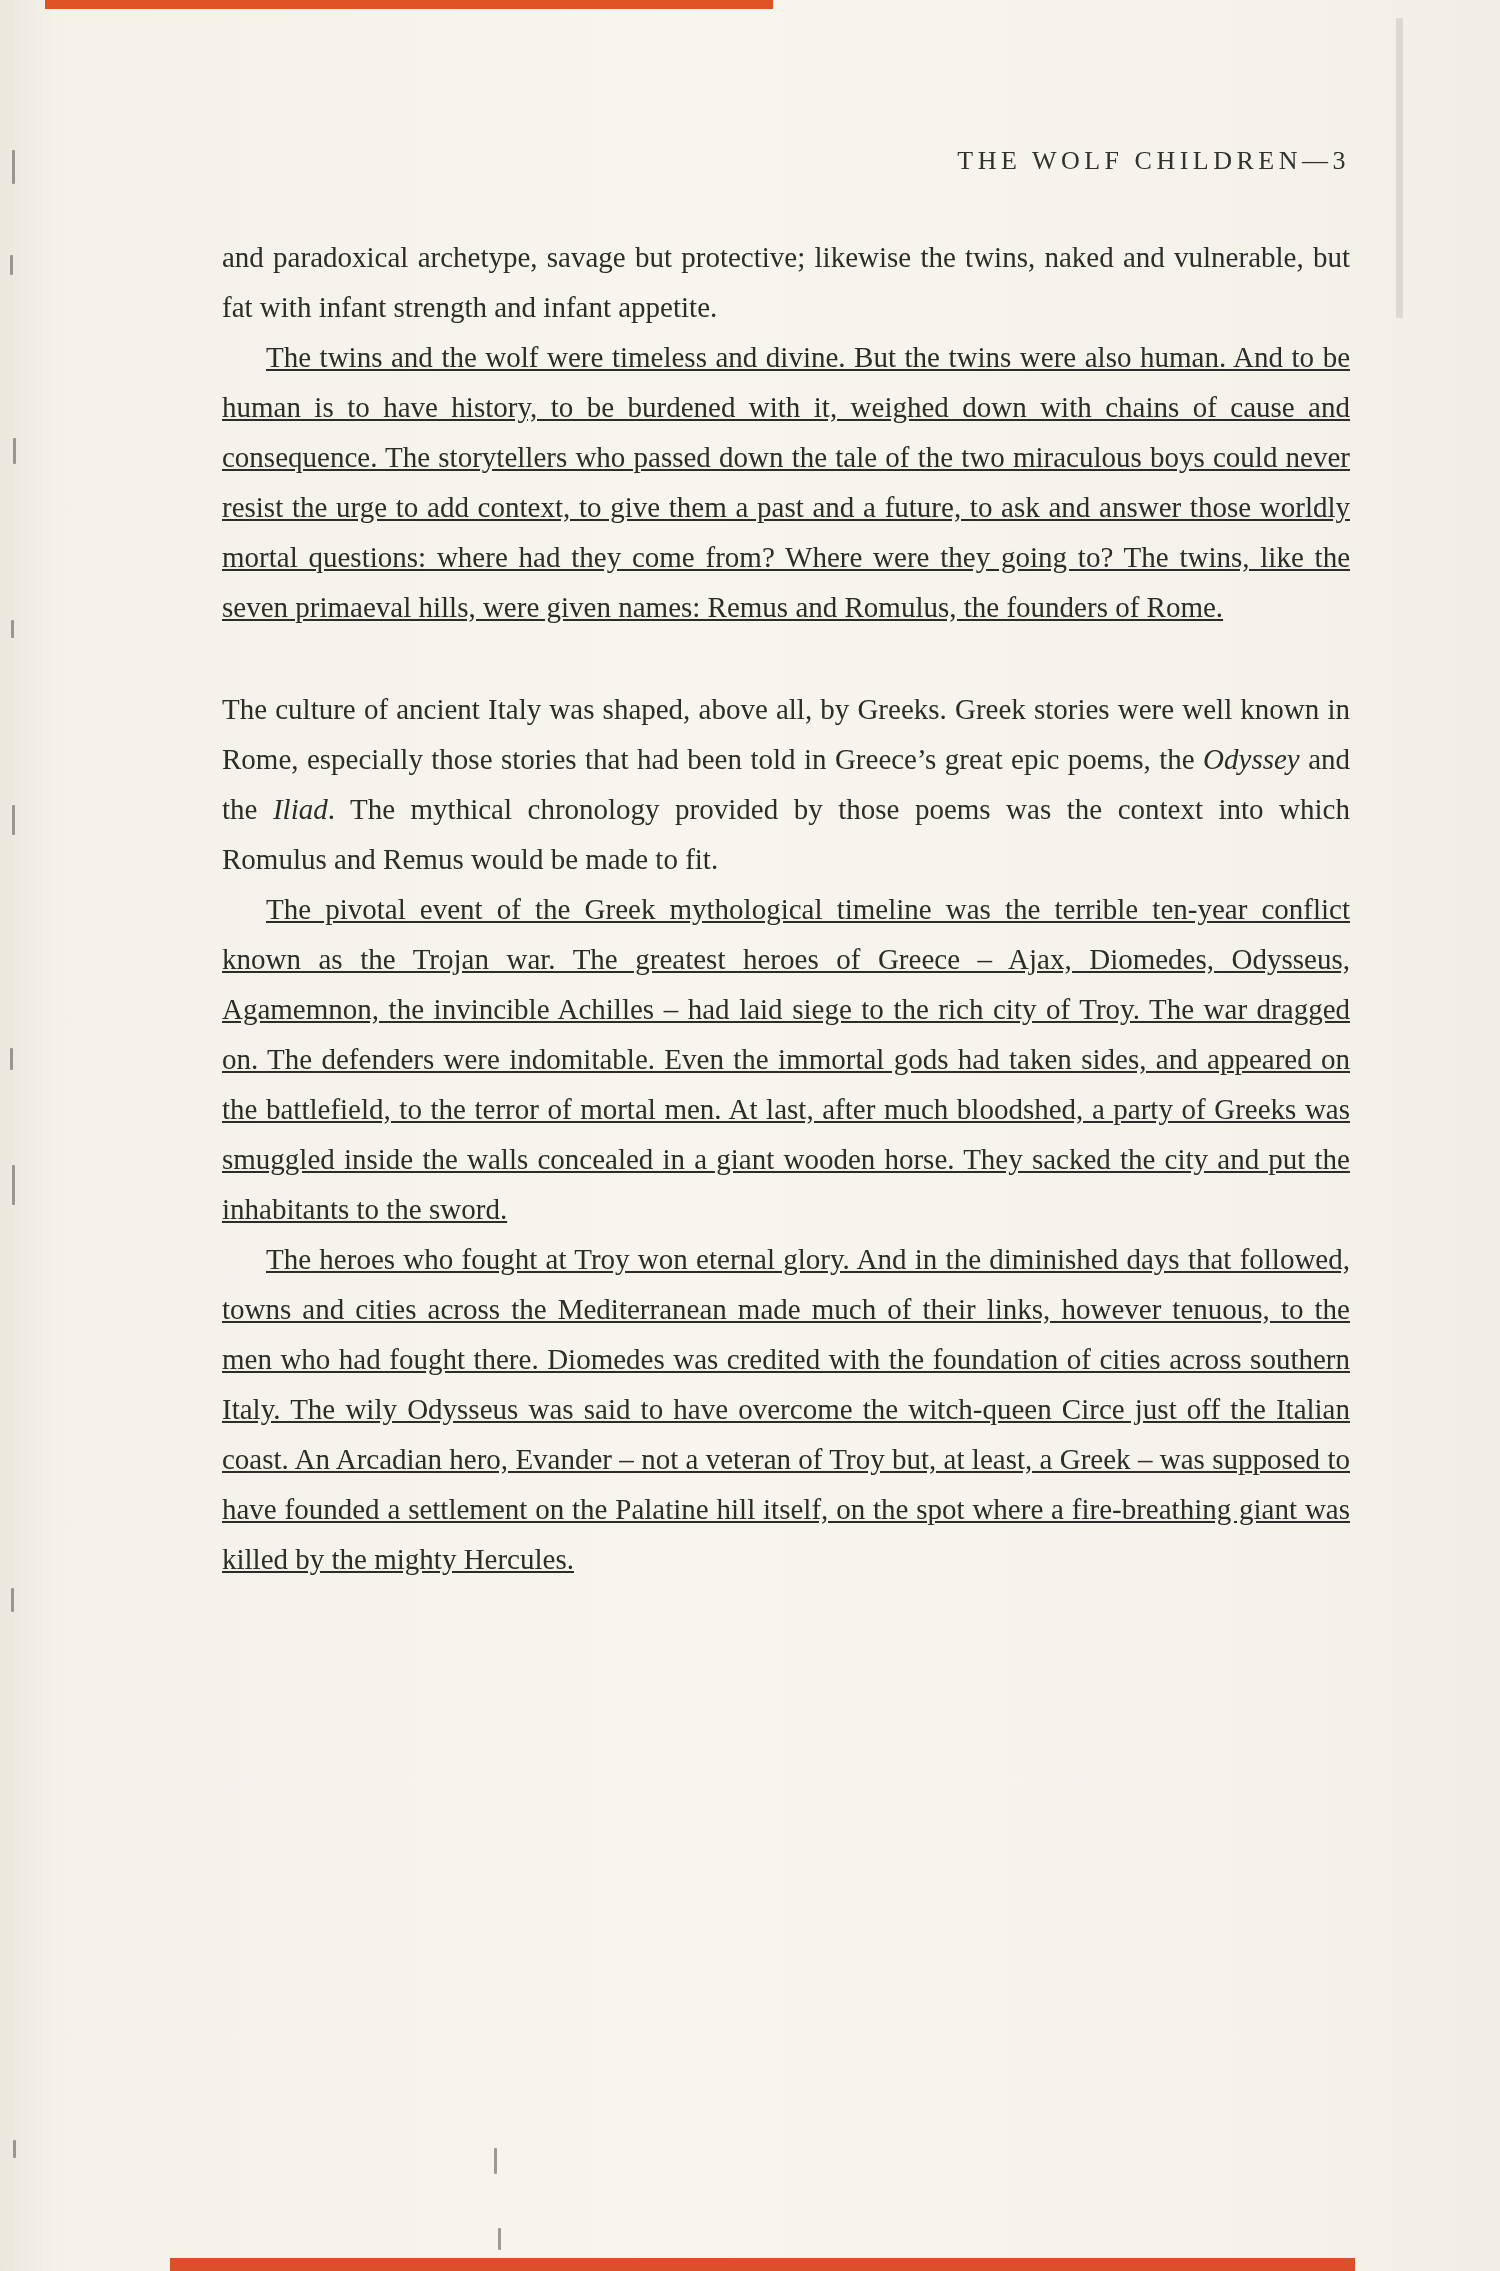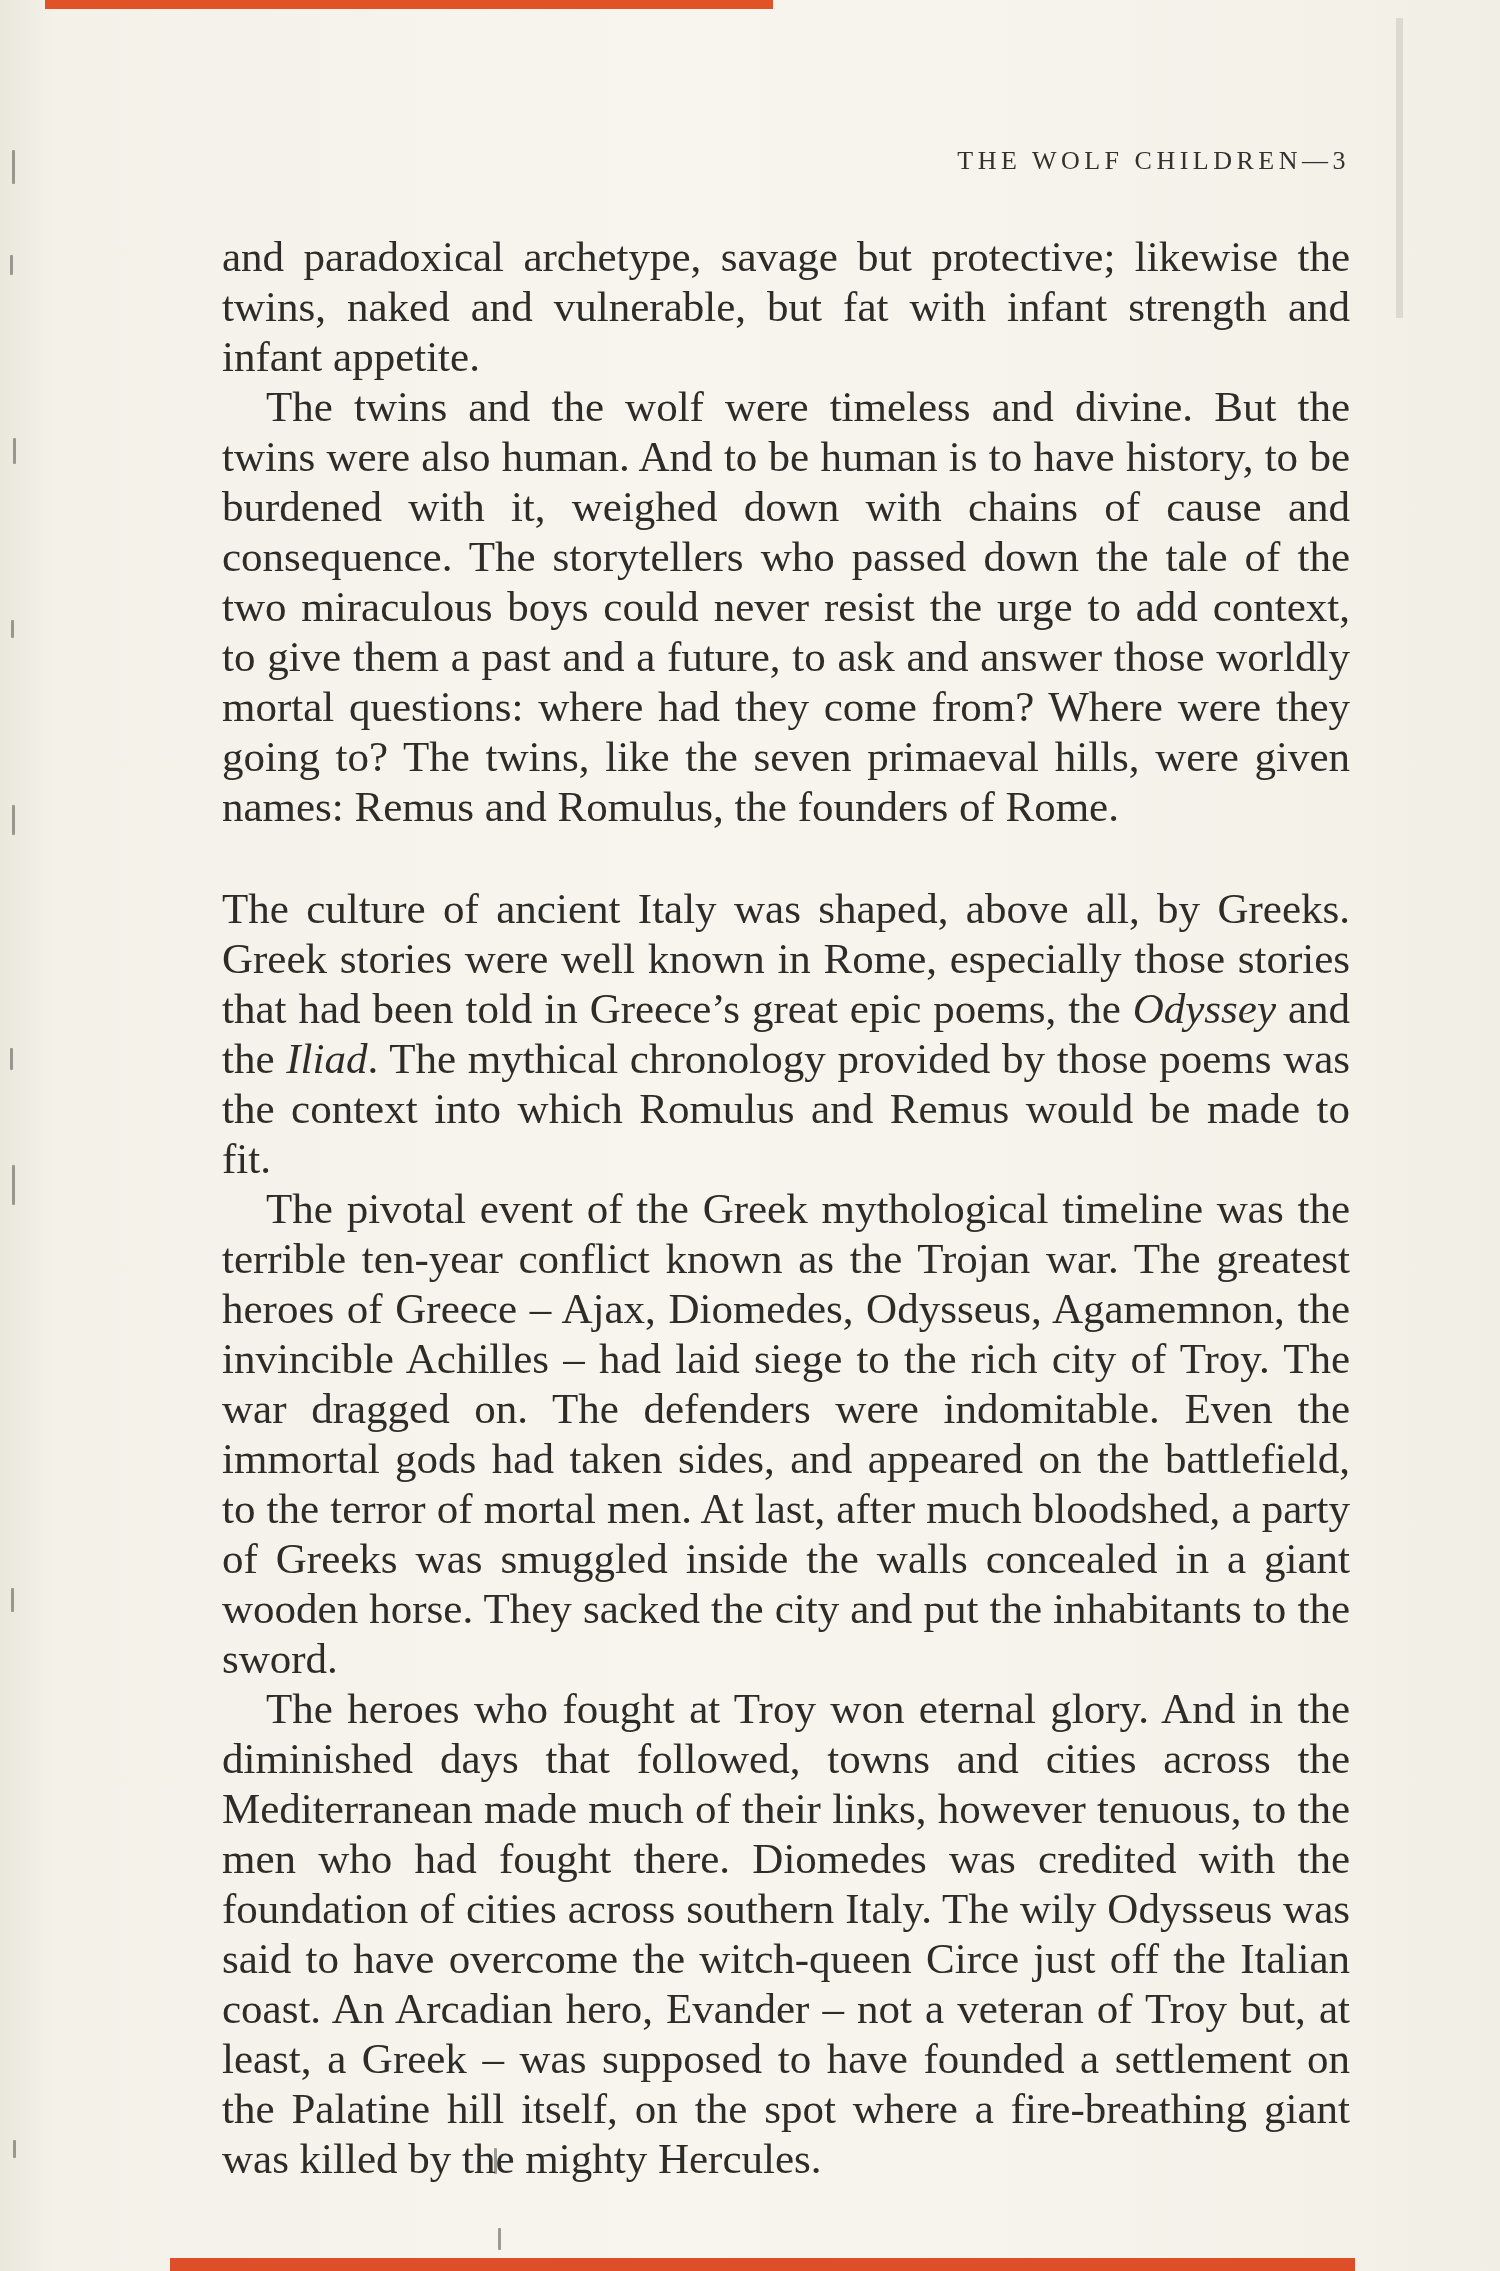--- a/index.html
+++ b/index.html
@@ -31,29 +31,30 @@
     color: #33312c;
     white-space: nowrap;
   }
 
   
   .text-block {
     position: absolute;
     left: 222px;
     top: 232px;
     width: 1128px;
-    font-size: 43px;
+    font-size: 29px;
     line-height: 50px;
     text-align: justify;
   }
   .text-block p {
     margin: 0;
   }
   .text-block p.indent {
     text-indent: 44px;
+    text-decoration: underline;
   }
   .text-block p.section-start {
     margin-top: 52px;
   }
   .text-block em {
   }
 
   
   .edge-strip-top {
     position: absolute;

